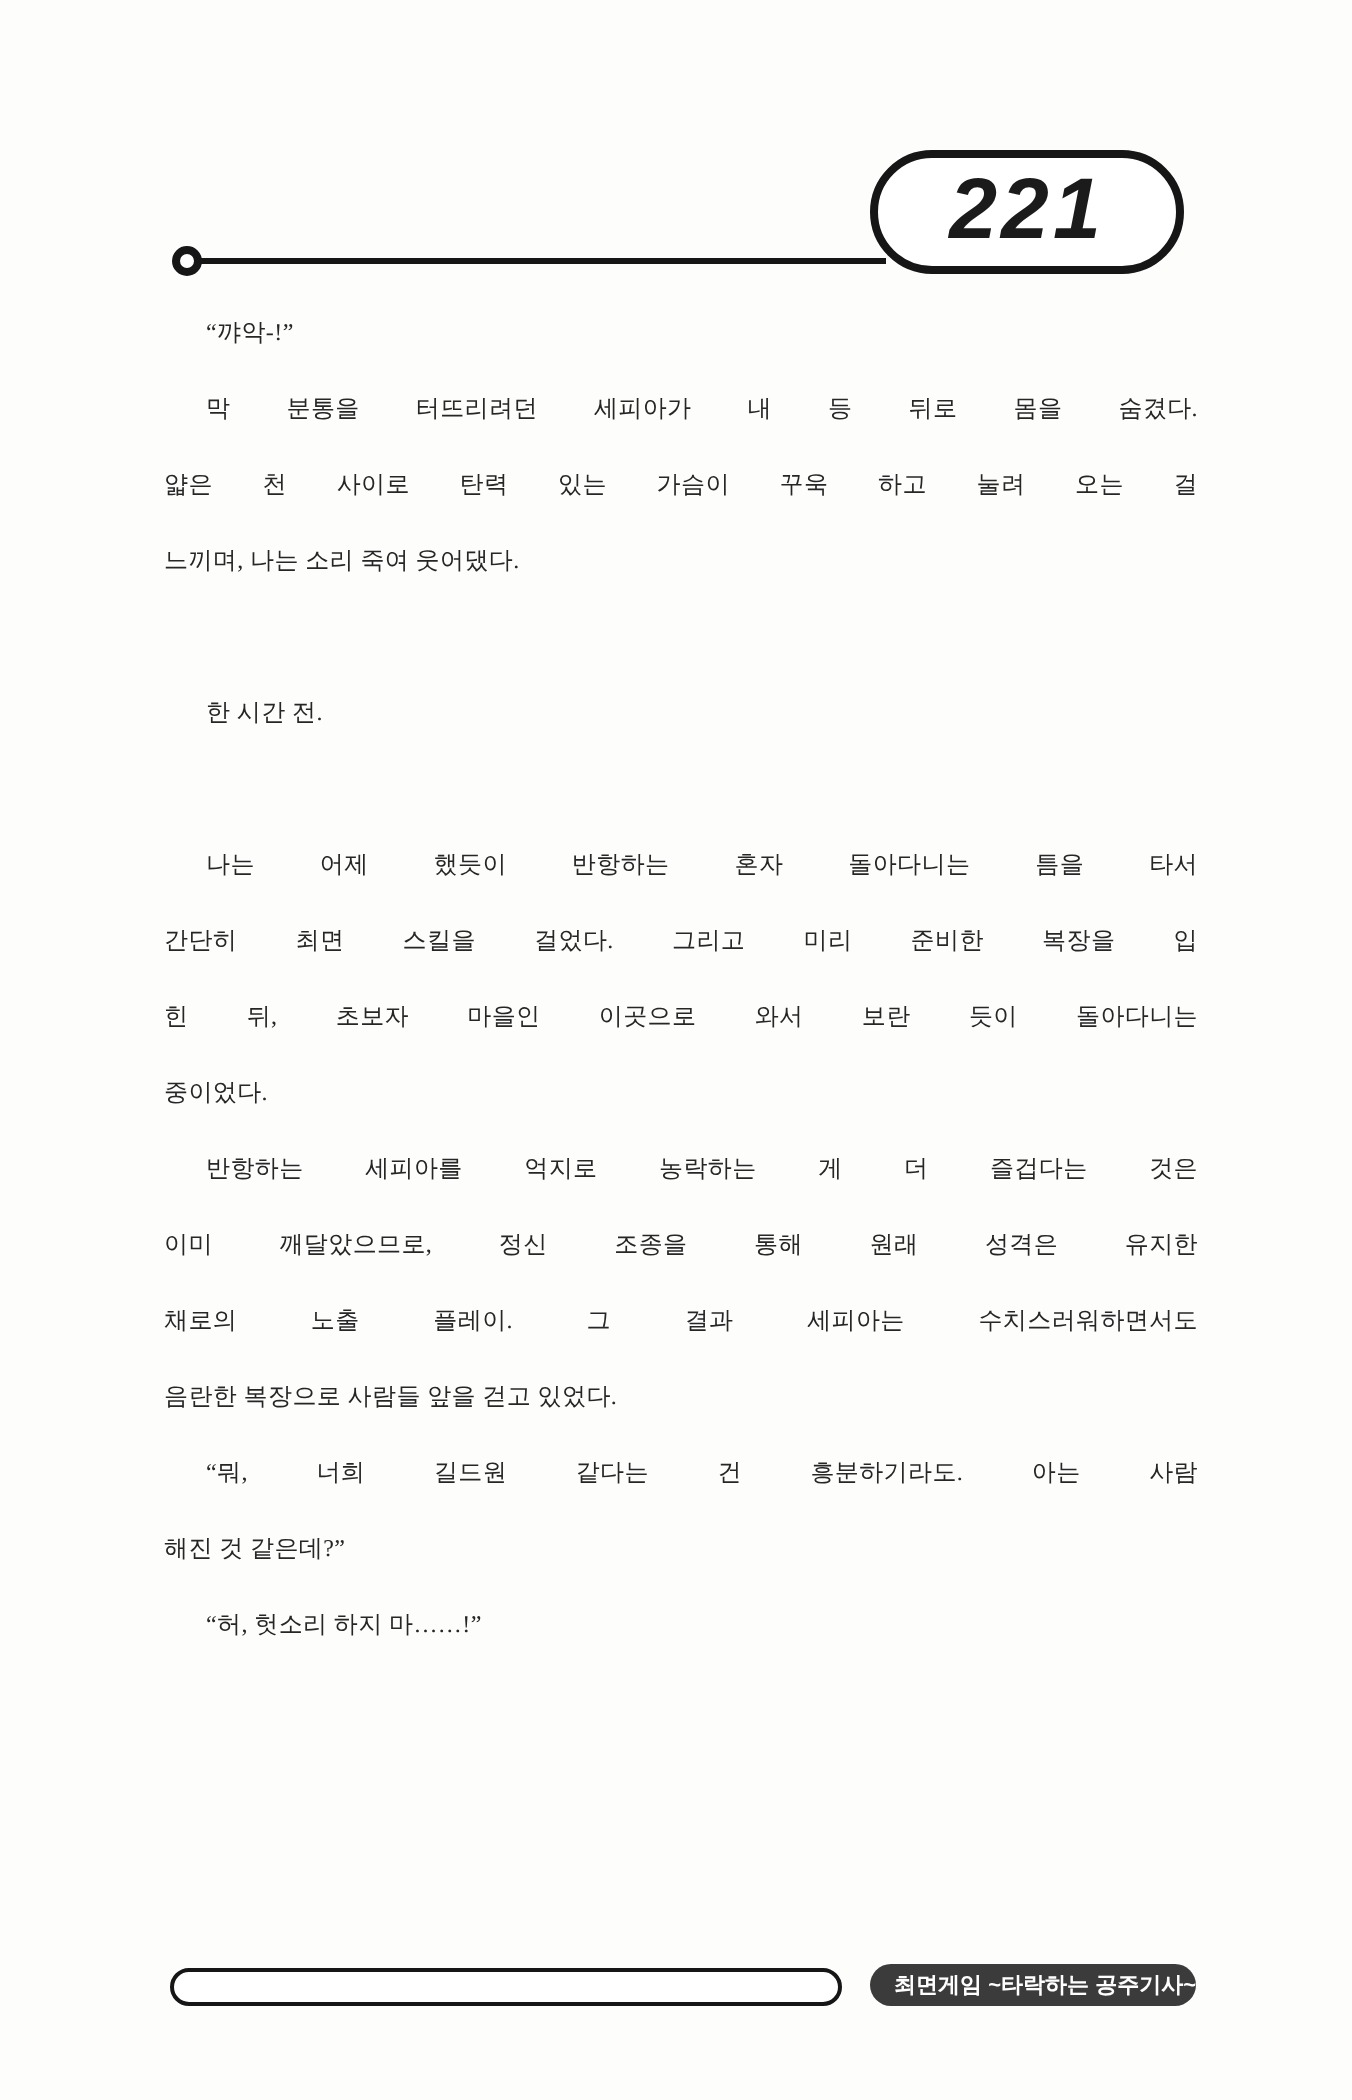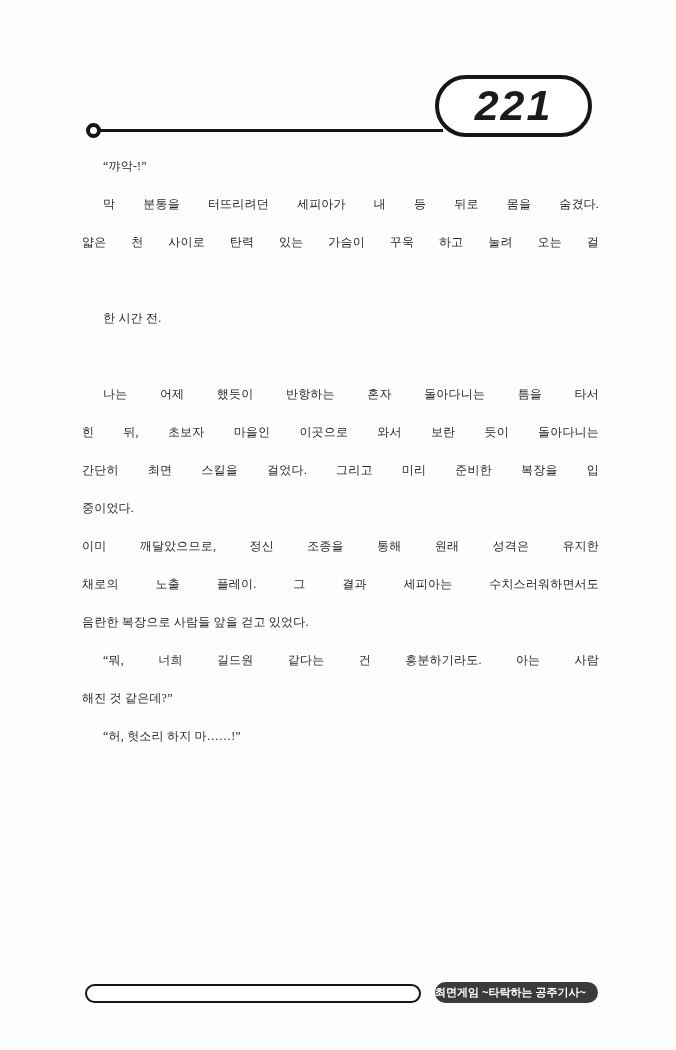--- a/index.html
+++ b/index.html
@@ -101,21 +101,21 @@
   .ftr-badge {
     position: absolute;
     left: 435px;
     top: 982px;
     width: 163px;
     height: 21px;
     background: #3b3b3b;
     border-radius: 11px;
     display: flex;
     align-items: center;
-    justify-content: flex-start;
+    justify-content: flex-end;
     box-sizing: border-box;
   }
   .ftr-badge .badge-text {
     font-family: "Liberation Sans", "DejaVu Sans", sans-serif;
     font-size: 11px;
     font-weight: 700;
     color: #ffffff;
     letter-spacing: 0;
     white-space: nowrap;
   }
@@ -128,27 +128,29 @@
   <div class="hdr-ring"></div>
   <div class="hdr-line"></div>
   <div class="hdr-pill">
     <span class="num">221</span>
   </div>
 
   <div class="text-block">
     <div class="line indent">“꺄악-!”</div>
     <div class="line indent fill">막 분통을 터뜨리려던 세피아가 내 등 뒤로 몸을 숨겼다.</div>
     <div class="line fill">얇은 천 사이로 탄력 있는 가슴이 꾸욱 하고 눌려 오는 걸</div>
+    <div class="line">느끼며, 나는 소리 죽여 웃어댔다.</div>
     <div class="line blank"></div>
     <div class="line indent">한 시간 전.</div>
     <div class="line blank"></div>
     <div class="line indent fill">나는 어제 했듯이 반항하는 혼자 돌아다니는 틈을 타서</div>
+    <div class="line fill">간단히 최면 스킬을 걸었다. 그리고 미리 준비한 복장을 입</div>
     <div class="line fill">힌 뒤, 초보자 마을인 이곳으로 와서 보란 듯이 돌아다니는</div>
-    <div class="line fill">간단히 최면 스킬을 걸었다. 그리고 미리 준비한 복장을 입</div>
     <div class="line">중이었다.</div>
+    <div class="line indent fill">반항하는 세피아를 억지로 농락하는 게 더 즐겁다는 것은</div>
     <div class="line fill">이미 깨달았으므로, 정신 조종을 통해 원래 성격은 유지한</div>
     <div class="line fill">채로의 노출 플레이. 그 결과 세피아는 수치스러워하면서도</div>
     <div class="line">음란한 복장으로 사람들 앞을 걷고 있었다.</div>
     <div class="line indent fill">“뭐, 너희 길드원 같다는 건 흥분하기라도. 아는 사람</div>
     <div class="line">해진 것 같은데?”</div>
     <div class="line indent">“허, 헛소리 하지 마……!”</div>
   </div>
 
   <div class="ftr-rect"></div>
   <div class="ftr-badge">

